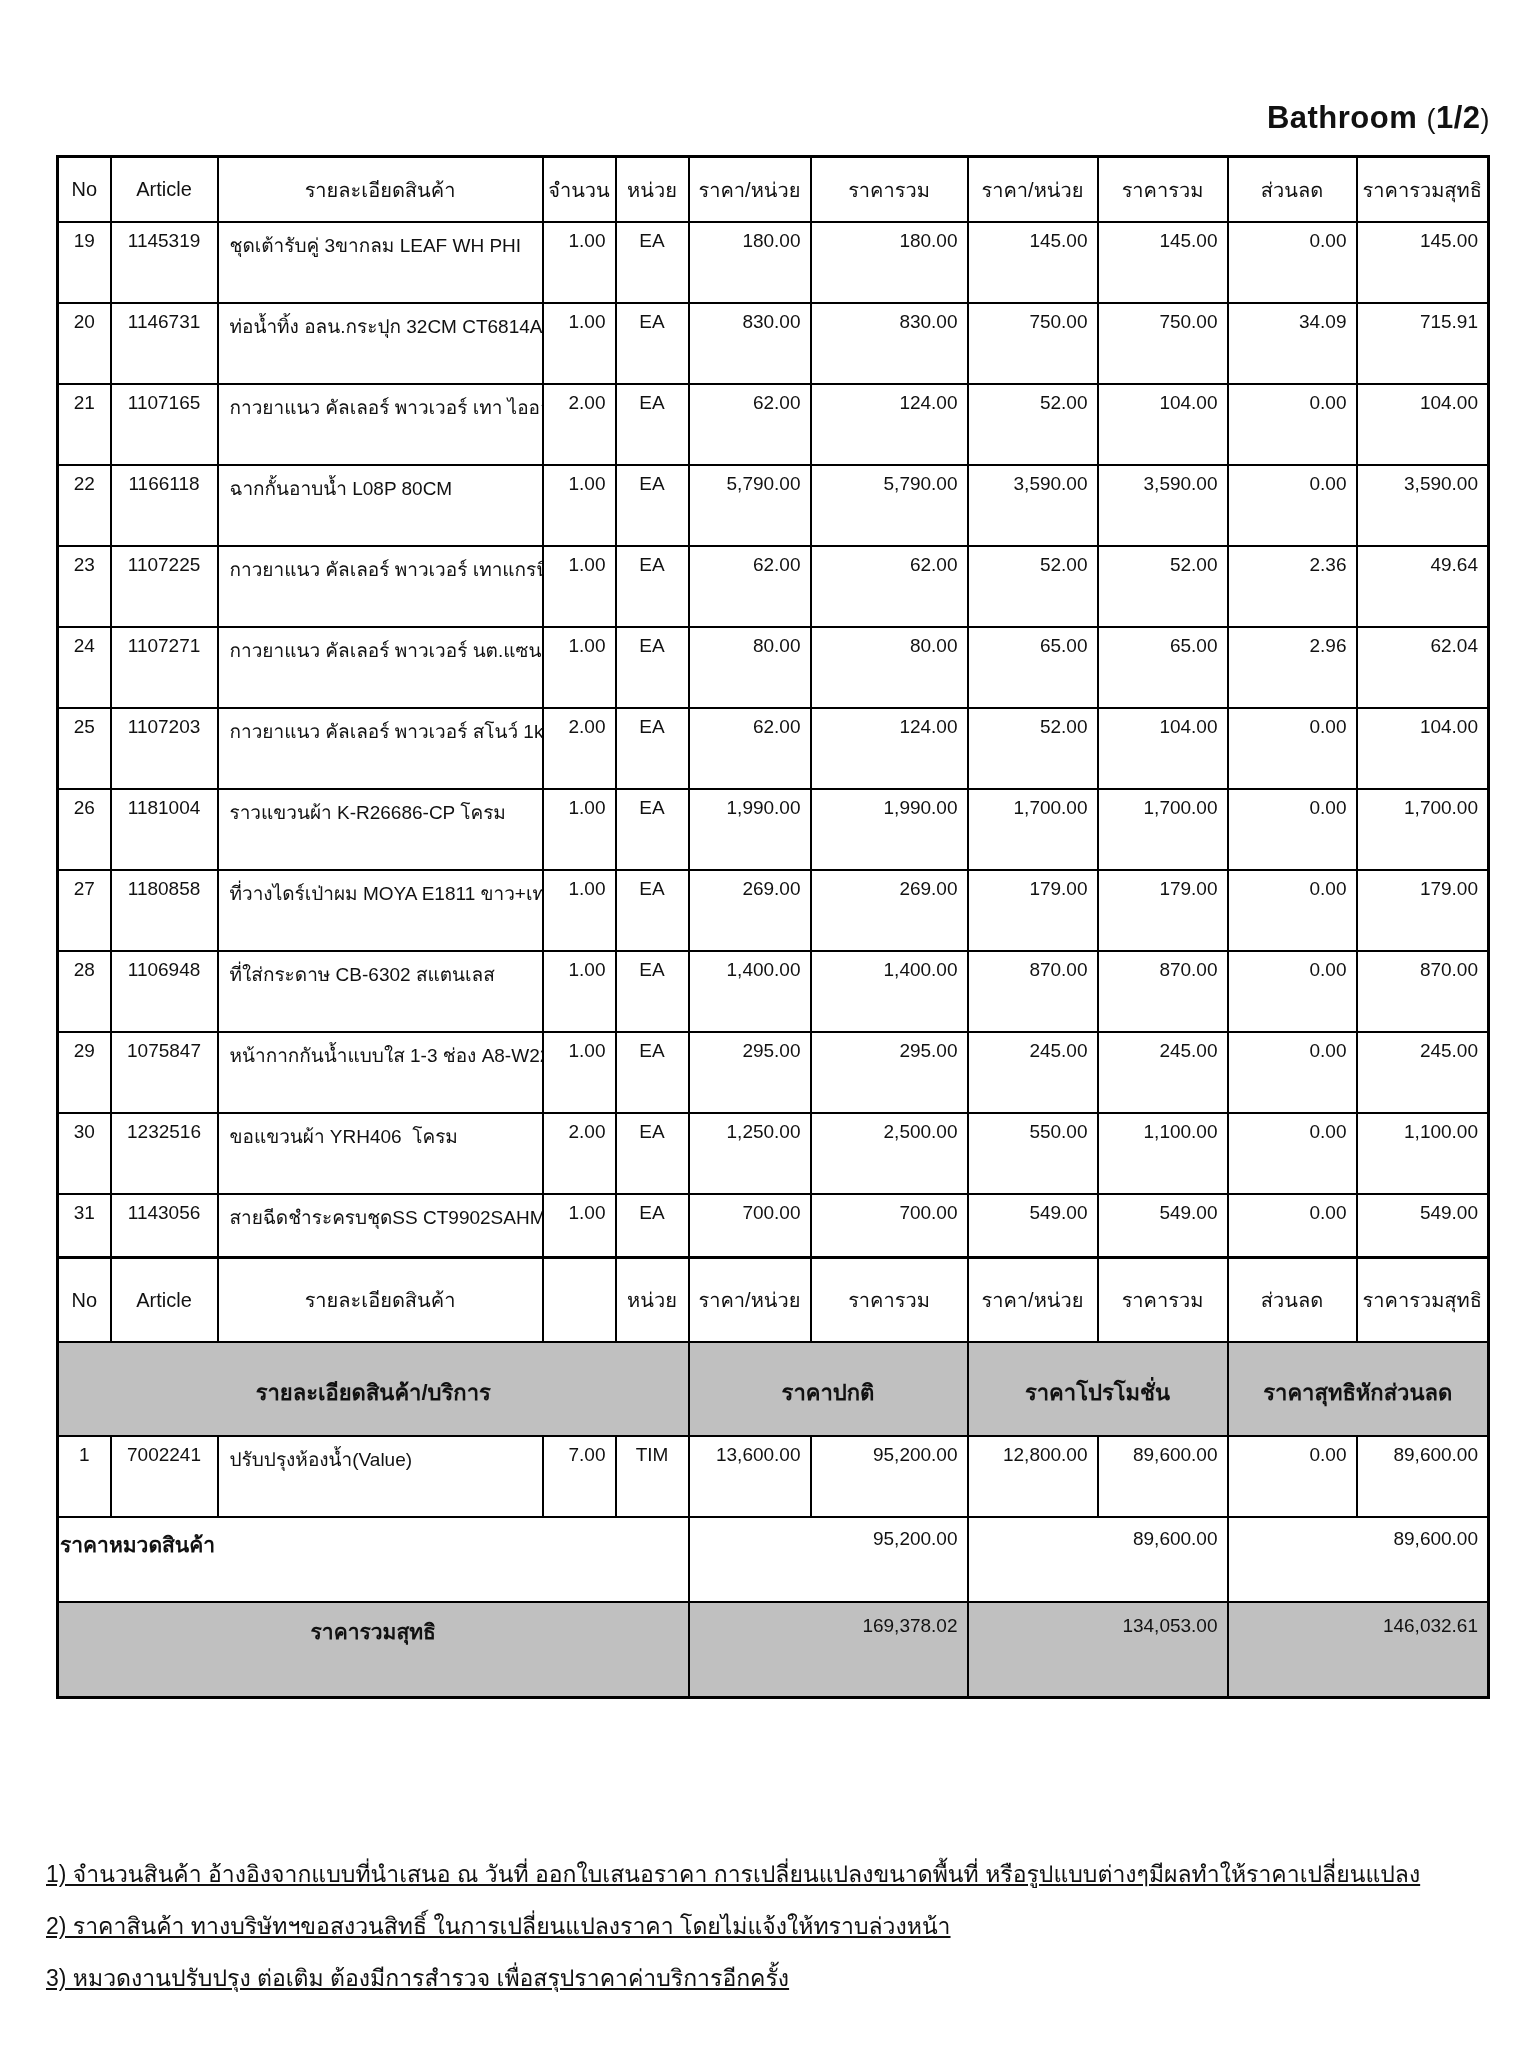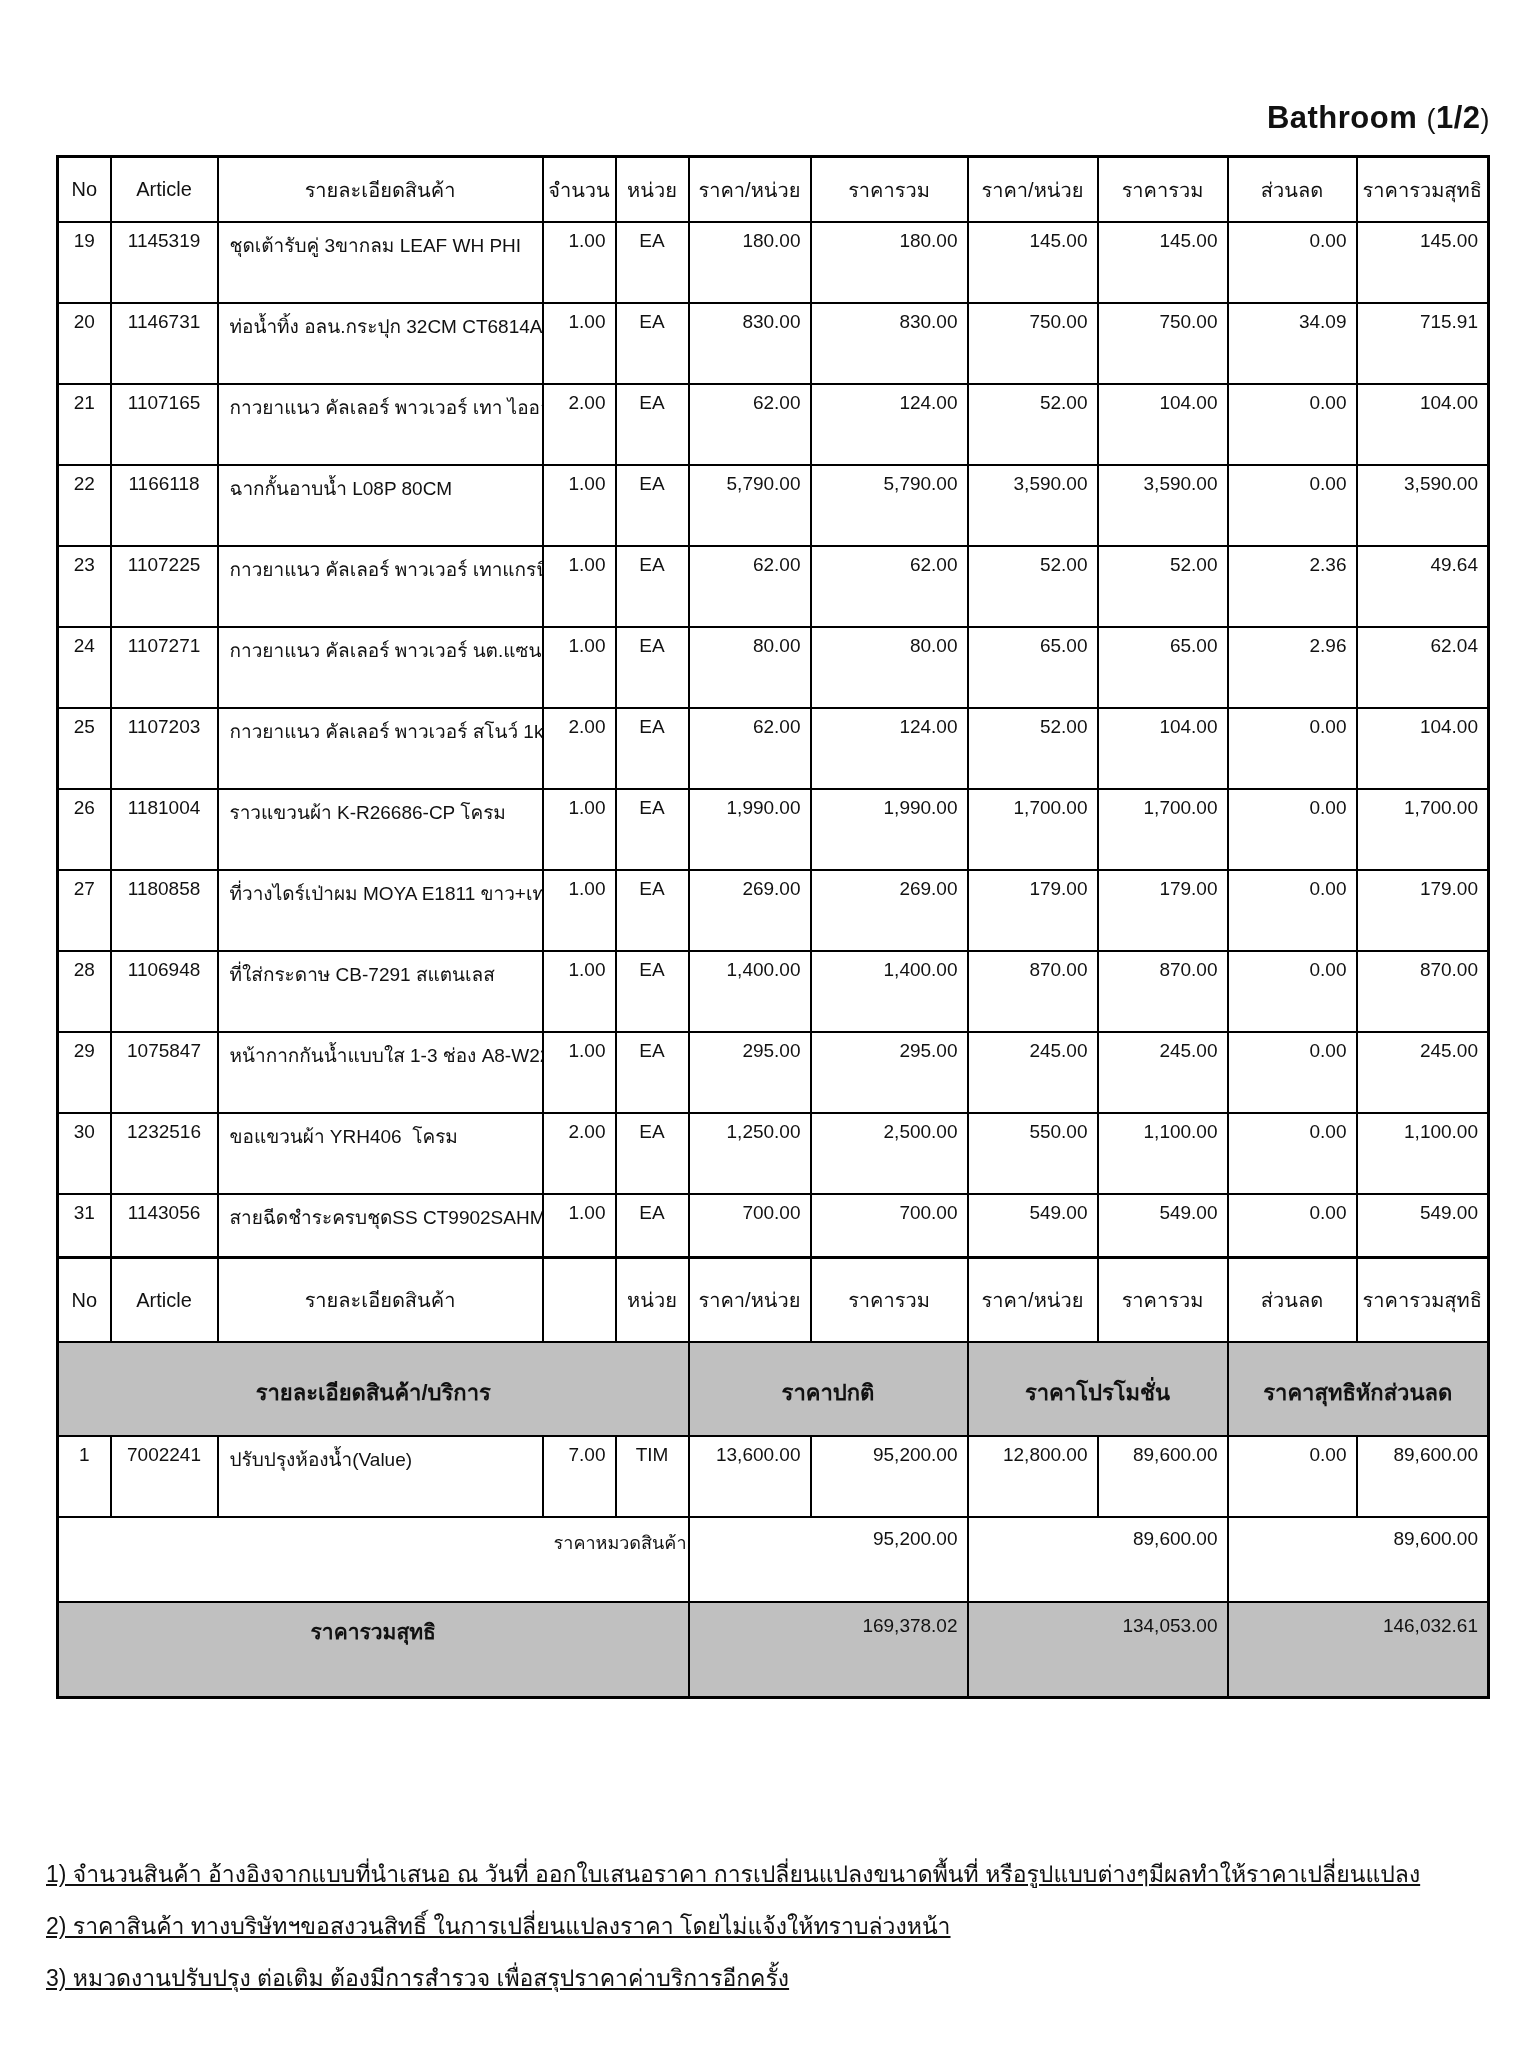--- a/index.html
+++ b/index.html
@@ -21,21 +21,21 @@
     height:63px;font-weight:400;font-size:20px;text-align:center;vertical-align:middle;
     padding:0 2px;
   }
   tbody td{
     height:71px;vertical-align:top;font-size:19px;padding-top:7px;
   }
   td.c{text-align:center;}
   td.l{text-align:left;padding-left:11px;white-space:pre;}
   td.r{text-align:right;padding-right:9px;white-space:nowrap;}
   tr.subtotal-row td{height:72px;vertical-align:top;padding-top:10px;font-size:19px;}
-  tr.subtotal-row td.label{ text-align:right;font-weight:normal;font-size:18px;}
+  tr.subtotal-row td.label{ text-align:left;font-weight:bold;font-size:21px;}
   tr.grand-row td{height:80px;vertical-align:top;padding-top:12px;font-size:19px;}
   tr.grand-row td.label{text-align:center;font-weight:bold;font-size:21px;}
   tr.band-row td{
     height:84px;vertical-align:middle;text-align:center;
     font-weight:bold;font-size:22px;
   }
   #services-table thead th{height:82px;}
   .gray{background:#c0c0c0;}
   .notes{position:absolute;left:46px;top:1848px;width:1470px;font-size:23px;line-height:52px;}
   .notes .notes-title{margin-bottom:2px;}
@@ -193,21 +193,21 @@
     <td class="r">269.00</td>
     <td class="r">269.00</td>
     <td class="r">179.00</td>
     <td class="r">179.00</td>
     <td class="r">0.00</td>
     <td class="r">179.00</td>
   </tr>
       <tr>
     <td class="c">28</td>
     <td class="c">1106948</td>
-    <td class="l">ที่ใส่กระดาษ CB-7291 สแตนเลส</td>
+    <td class="l">ที่ใส่กระดาษ CB-6302 สแตนเลส</td>
     <td class="r">1.00</td>
     <td class="c">EA</td>
     <td class="r">1,400.00</td>
     <td class="r">1,400.00</td>
     <td class="r">870.00</td>
     <td class="r">870.00</td>
     <td class="r">0.00</td>
     <td class="r">870.00</td>
   </tr>
       <tr>

